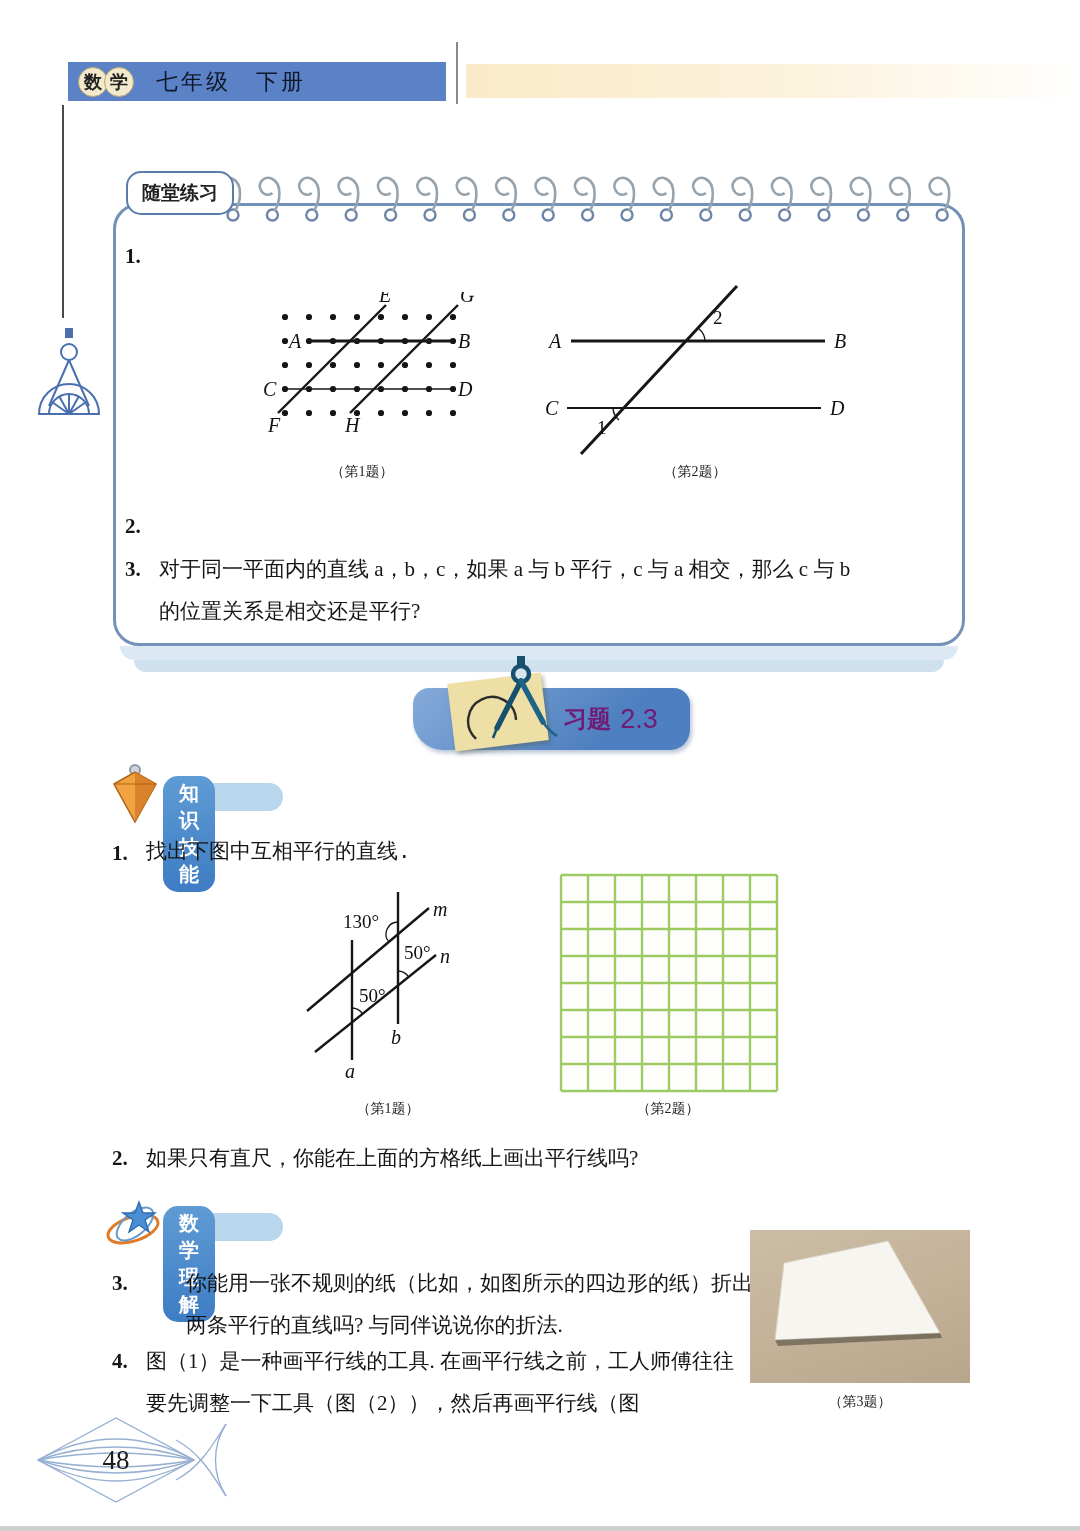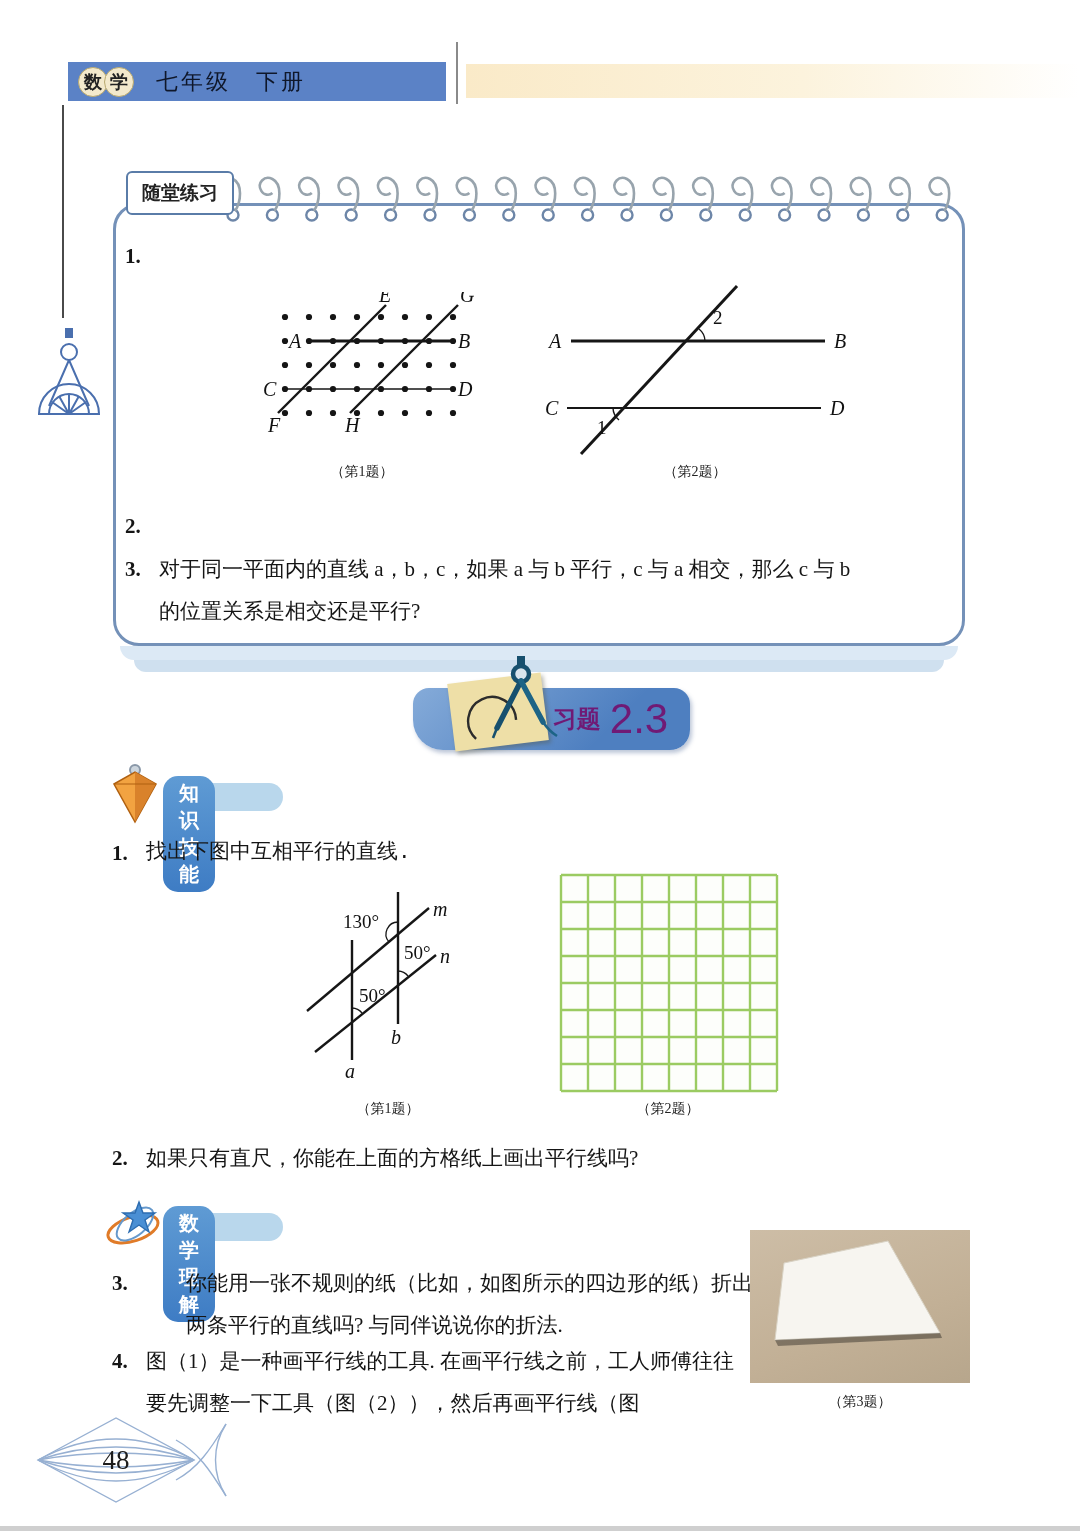--- a/index.html
+++ b/index.html
@@ -24,21 +24,21 @@
   .margin-line { position:absolute; left:62px; top:105px; width:2px; height:213px; background:#4a4a4a; }
 
   
   .nb-box { position:absolute; left:113px; top:203px; width:852px; height:443px;
             border:3px solid #7491b8; border-radius:26px; background:#fff; }
   .nb-page1 { position:absolute; left:120px; top:646px; width:838px; height:14px;
             background:#dce9f5; border-radius:0 0 16px 16px; }
   .nb-page2 { position:absolute; left:134px; top:660px; width:810px; height:12px;
             background:#cfe0ef; border-radius:0 0 14px 14px; }
   .nb-label { position:absolute; left:126px; top:171px; padding:7px 14px; background:#fff;
-            border:2px solid #5a7ca8; border-radius:6px; font-family:Liberation Mono, monospace;
+            border:2px solid #5a7ca8; border-radius:15px; font-family:Liberation Mono, monospace;
             font-weight:bold; font-size:19px; color:#222; z-index:5; }
   .rings { position:absolute; left:215px; top:174px; z-index:4; }
 
   
   .q { position:absolute; display:flex; font-size:21px; color:#151515; line-height:40px; }
   .q .n { font-weight:bold; width:34px; flex:none; }
   .q .t { flex:none; }
 
   .caption { position:absolute; font-size:14px; color:#222; text-align:center; width:180px; }
 
@@ -50,21 +50,21 @@
   
   .banner { position:absolute; left:413px; top:658px; width:285px; height:100px; }
   .banner-blue { position:absolute; left:0; top:30px; width:277px; height:62px;
             background:linear-gradient(135deg,#85abd9 0%,#4e7fc0 70%);
             border-radius:16px 16px 20px 30px; box-shadow:2px 3px 4px rgba(60,90,140,.35); }
   .banner-note { position:absolute; left:38px; top:20px; width:94px; height:68px;
             background:#eedfa7; transform:rotate(-7deg); box-shadow:2px 3px 4px rgba(80,80,60,.4); }
   .banner-text { position:absolute; left:118px; top:30px; width:159px; height:62px;
             display:flex; align-items:center; justify-content:center; gap:9px; color:#701a75; }
   .banner-text .bt1 { font-size:24px; font-weight:bold; font-family:"Liberation Sans", sans-serif; }
-  .banner-text .bt2 { font-size:42px; font-family:"Liberation Sans", sans-serif; }
+  .banner-text .bt2 { font-size:27px; font-family:"Liberation Sans", sans-serif; }
 
   
   .pill-wrap { position:absolute; height:40px; }
   .pill-shadow { position:absolute; left:12px; top:7px; width:108px; height:28px;
             background:#b9d7ec; border-radius:15px; }
   .pill { position:absolute; left:0; top:0; padding:4px 16px; background:linear-gradient(#5f9bd4,#3e7cc4);
             border-radius:15px; color:#fff; font-weight:bold; font-size:20px;
             font-family:"Liberation Sans", sans-serif; }
 
   

